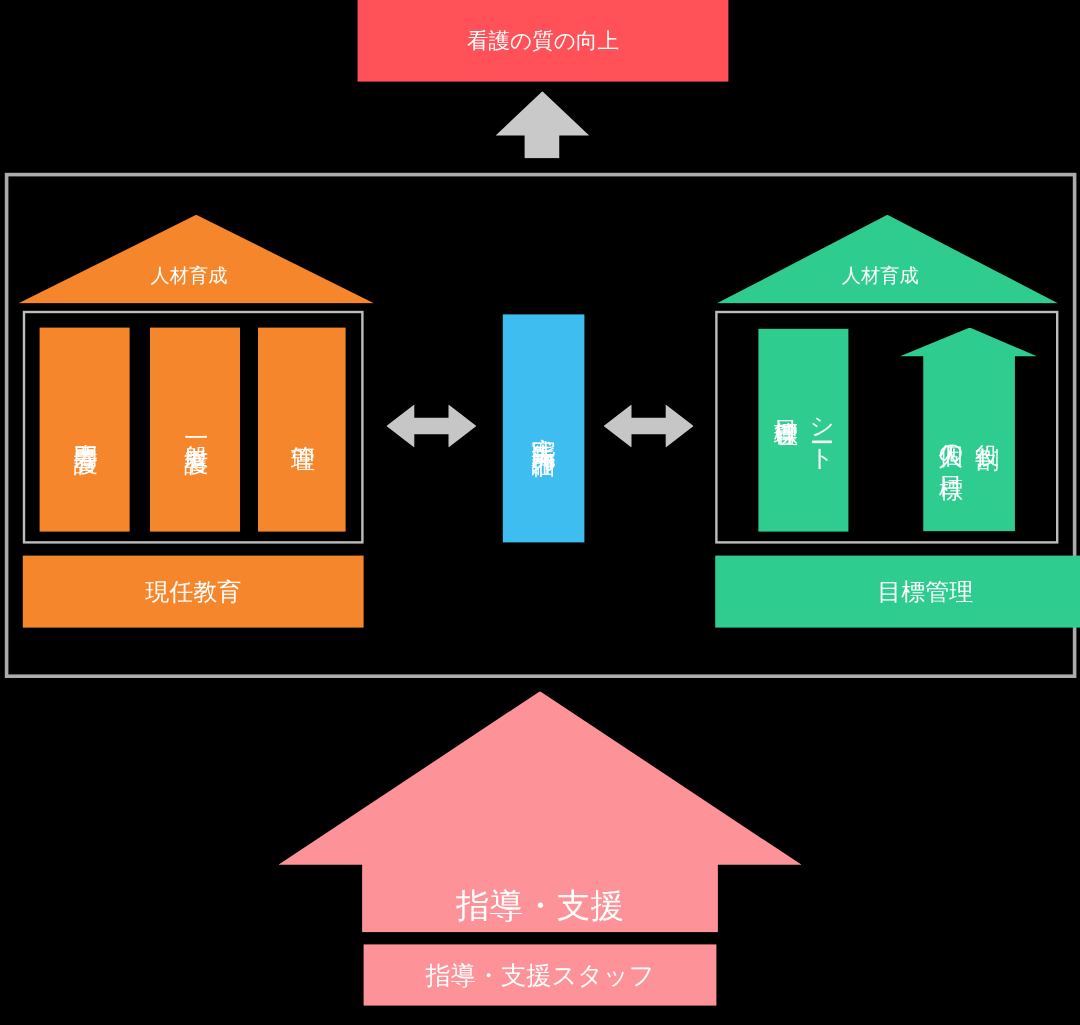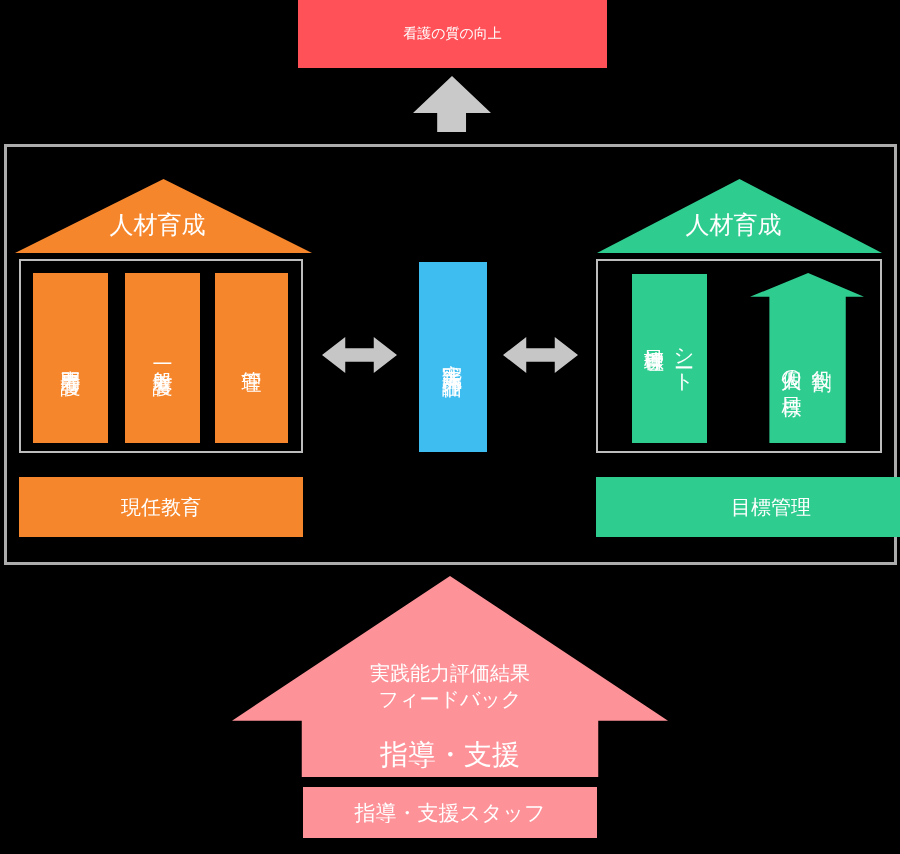--- a/index.html
+++ b/index.html
@@ -4,53 +4,53 @@
 <style>
   html,body{margin:0;padding:0;background:#000;}
   .stage{
     position:relative;width:900px;height:854px;background:#000;overflow:hidden;
     font-family:"Liberation Sans","DejaVu Sans",sans-serif;color:#fff;
   }
   .abs{position:absolute;}
   .center-flex{display:flex;align-items:center;justify-content:center;}
 
   
-  .banner{left:298px;top:0;width:309px;height:68px;background:#FF5157;font-size:14px;}
+  .banner{left:298px;top:0;width:309px;height:68px;background:#FF5157;font-size:18px;}
   .up-arrow{left:413px;top:76px;width:78px;height:56px;background:#C9C9C9;
     clip-path:polygon(50% 0,100% 66%,68% 66%,68% 100%,31% 100%,31% 66%,0 66%);}
 
   
   .frame{left:4px;top:144px;width:887px;height:415px;border:3px solid #ACACAC;background:transparent;}
 
   
   .roof{height:74px;clip-path:polygon(50% 0,100% 100%,0 100%);}
   .roof-left{left:15px;top:179px;width:297px;background:#F6862C;}
   .roof-right{left:597px;top:179px;width:285px;background:#2FCC90;}
-  .roof-label{position:absolute;left:0;right:12px;bottom:12px;text-align:center;font-size:24px;}
+  .roof-label{position:absolute;left:0;right:12px;bottom:12px;text-align:center;font-size:16px;}
 
   
   .wall{top:259px;height:190px;border:2px solid #BDBDBD;background:transparent;}
   .wall-left{left:19px;width:280px;}
   .wall-right{left:596px;width:282px;}
 
   
   .pillar{top:273px;height:170px;background:#F6862C;writing-mode:vertical-rl;
     font-size:20px;letter-spacing:2px;white-space:pre-line;line-height:1.45;}
   .p1{left:33px;width:75px;}
   .p2{left:125px;width:75px;}
   .p3{left:215px;width:73px;}
   .pillar-green{left:632px;top:274px;width:75px;height:169px;background:#2FCC90;
     writing-mode:vertical-rl;font-size:20px;letter-spacing:1px;white-space:pre-line;line-height:1.5;}
   .goal-arrow{left:750px;top:273px;width:114px;height:170px;background:#2FCC90;
     clip-path:polygon(51% 0,100% 14%,84% 14%,84% 100%,17% 100%,17% 14%,0 14%);
     writing-mode:vertical-rl;font-size:20px;letter-spacing:1px;white-space:pre-line;
     line-height:1.5;padding-top:22px;box-sizing:border-box;}
 
   
-  .base{top:477px;height:60px;font-size:20px;}
+  .base{top:463px;height:60px;font-size:20px;}
   .base-left{left:19px;width:284px;background:#F6862C;}
   .base-right{left:596px;width:286px;background:#2FCC90;padding-left:32px;}
 
   
   .eval-box{left:419px;top:262px;width:68px;height:190px;background:#3EBDF0;
     writing-mode:vertical-rl;font-size:20px;letter-spacing:3px;}
   .dbl-arrow{top:337px;width:75px;height:36px;background:#C6C6C6;
     clip-path:polygon(0 50%,31% 0,31% 31%,69% 31%,69% 0,100% 50%,69% 100%,69% 69%,31% 69%,31% 100%);}
   .dbl-left{left:322px;}
   .dbl-right{left:503px;}
@@ -99,22 +99,20 @@
   <div class="abs wall wall-right"></div>
   <div class="abs pillar-green center-flex">シート
 目標管理</div>
   <div class="abs goal-arrow center-flex">役割
 個人の目標</div>
   <div class="abs base base-right center-flex">
     <span>目標管理</span>
   </div>
 
   <div class="abs big-arrow">
-    <div class="feedback-text">実践能力評価結果
-フィードバック</div>
     <div class="guidance-text">指導・支援</div>
   </div>
 
   <div class="abs staff-bar center-flex">
     <span>指導・支援スタッフ</span>
   </div>
 
 </div>
 
 </body></html>

